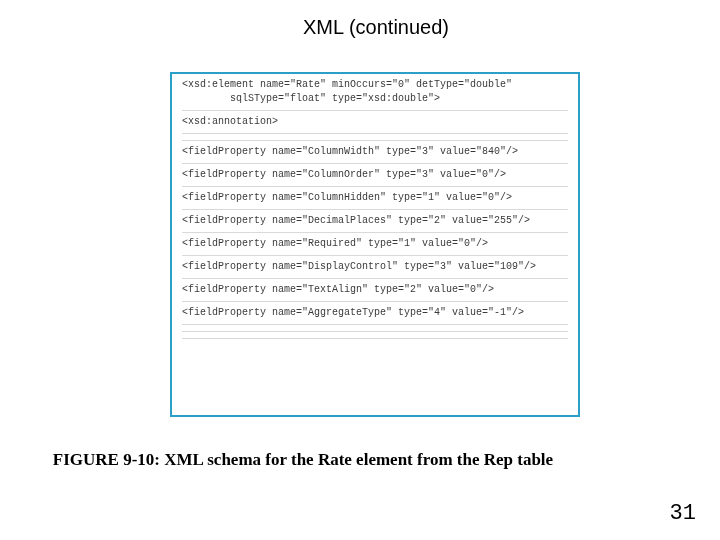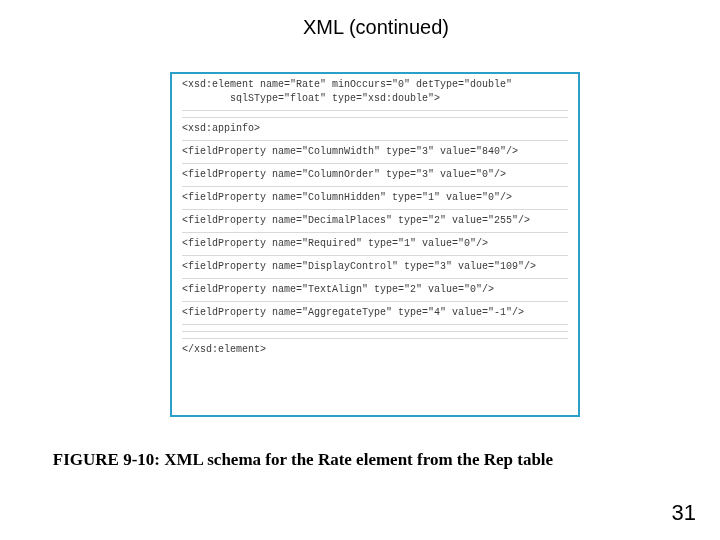--- a/index.html
+++ b/index.html
@@ -63,57 +63,56 @@
     width: 606px;
     text-align: center;
     font-family: "Times New Roman", Times, serif;
     font-size: 17px;
     font-weight: 700;
   }
   .page-number {
     position: absolute;
     right: 24px;
     bottom: 14px;
-    font-family: Liberation Sans, sans-serif;
+    font-family: Liberation Mono, monospace;
     font-size: 22px;
     color: #000;
   }
 </style>
 </head>
 <body>
 
 <div class="slide">
 
   <div class="title">XML (continued)</div>
 
   <div class="codebox">
     <div class="code-line">&lt;xsd:element name="Rate" minOccurs="0" detType="double"</div>
     <div class="code-line code-indent">sqlSType="float" type="xsd:double"&gt;</div>
     <hr class="sep">
+    <div class="code-line">&lt;xsd:annotation&gt;</div>
     <hr class="sep">
-    <div class="code-line">&lt;xsd:appinfo&gt;</div>
     <hr class="sep">
     <div class="code-line">&lt;fieldProperty name="ColumnWidth" type="3" value="840"/&gt;</div>
     <hr class="sep">
     <div class="code-line">&lt;fieldProperty name="ColumnOrder" type="3" value="0"/&gt;</div>
     <hr class="sep">
     <div class="code-line">&lt;fieldProperty name="ColumnHidden" type="1" value="0"/&gt;</div>
     <hr class="sep">
     <div class="code-line">&lt;fieldProperty name="DecimalPlaces" type="2" value="255"/&gt;</div>
     <hr class="sep">
     <div class="code-line">&lt;fieldProperty name="Required" type="1" value="0"/&gt;</div>
     <hr class="sep">
     <div class="code-line">&lt;fieldProperty name="DisplayControl" type="3" value="109"/&gt;</div>
     <hr class="sep">
     <div class="code-line">&lt;fieldProperty name="TextAlign" type="2" value="0"/&gt;</div>
     <hr class="sep">
     <div class="code-line">&lt;fieldProperty name="AggregateType" type="4" value="-1"/&gt;</div>
     <hr class="sep">
     <hr class="sep">
     <hr class="sep">
-    <div class="code-line">&lt;/xsd:element&gt;</div>
   </div>
 
   <div class="caption">FIGURE 9-10: XML schema for the Rate element from the Rep table</div>
 
   <div class="page-number">31</div>
 
 </div>
 
 </body></html>

